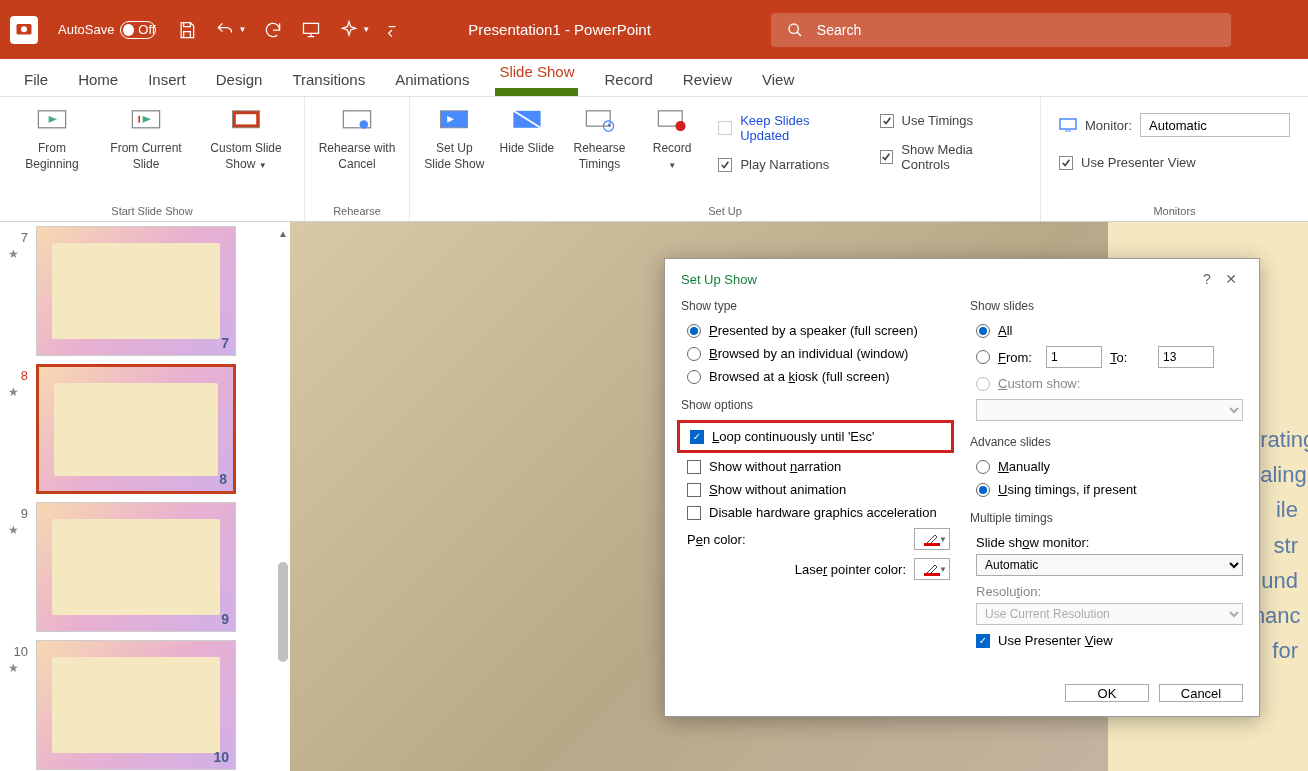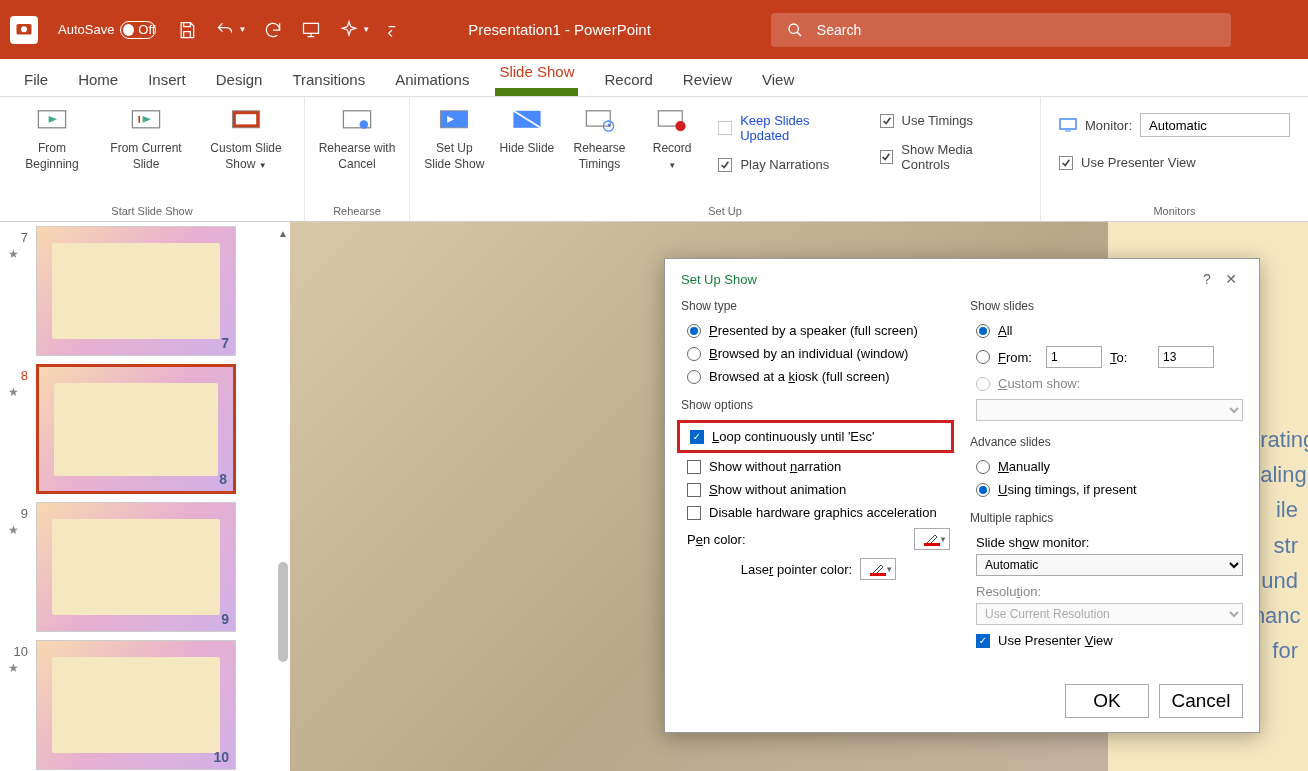--- a/index.html
+++ b/index.html
@@ -85,21 +85,21 @@
 .color-btn { width: 36px; height: 22px; border: 1px solid #aaa; display: flex; align-items: center; justify-content: center; position: relative; }
 .color-swatch { width: 16px; height: 14px; position: relative; }
 .color-swatch svg { width: 16px; height: 14px; }
 .color-strip { position: absolute; bottom: 0; left: 0; width: 16px; height: 3px; background: #d00; }
 .color-dd { position: absolute; right: 2px; font-size: 8px; color: #666; }
 .spin-input { width: 56px; height: 22px; border: 1px solid #aaa; padding: 2px 4px; font-size: 12px; }
 .select { width: 100%; height: 22px; border: 1px solid #aaa; padding: 2px 4px; font-size: 12px; background: #f8f8f8; }
 .select.disabled { color: #888; }
 .dlabel { min-width: 40px; }
 .dialog-buttons { display: flex; justify-content: flex-end; gap: 10px; padding: 10px 16px 14px; }
-.dbtn { width: 84px; height: 34px; border: 1px solid #aaa; background: #fff; font-size: 19px; cursor: pointer; }
+.dbtn { width: 84px; height: 18px; border: 1px solid #aaa; background: #fff; font-size: 13px; cursor: pointer; }
 .dlabel-disabled { color: #888; }
 
 .slide-bg-text { position: absolute; right: 0; top: 200px; color: #5a7aa8; font-size: 22px; line-height: 1.6; text-align: right; padding-right: 10px; width: 60px; overflow: hidden; }
 </style>
 </head>
 <body>
 
 <div class="titlebar">
   <div class="app-icon">
     <svg viewBox="0 0 24 24">
@@ -421,21 +421,21 @@
           </div>
         <div class="drow" style="justify-content:space-between; padding-right:4px;">
           <span>P<span class="u">e</span>n color:</span>
           <div class="color-btn">
               <div class="color-swatch"><svg viewBox="0 0 16 14">
                   <path d="M3 11l8-8 2 2-8 8z" fill="none" stroke="#444"></path>
                 </svg><div class="color-strip"></div></div>
               <span class="color-dd">▼</span>
             </div>
         </div>
-        <div class="drow" style="justify-content:center; padding-right:4px;">
+        <div class="drow" style="justify-content:flex-end; padding-right:4px;">
           <span>Lase<span class="u">r</span> pointer color:</span>
           <div class="color-btn">
               <div class="color-swatch"><svg viewBox="0 0 16 14">
                   <path d="M3 11l8-8 2 2-8 8z" fill="none" stroke="#444"></path>
                 </svg><div class="color-strip"></div></div>
               <span class="color-dd">▼</span>
             </div>
         </div>
       </div>
     </div>
@@ -466,21 +466,21 @@
         <div class="drow">
             <span class="radio"></span>
             <span><span class="u">M</span>anually</span>
           </div>
         <div class="drow">
             <span class="radio on"></span>
             <span><span class="u">U</span>sing timings, if present</span>
           </div>
       </div>
       <div class="dsection">
-        <div class="dsection-title">Multiple raphics</div>
+        <div class="dsection-title">Multiple timings</div>
         <div style="padding-left:6px; margin-bottom:4px;">Slide sh<span class="u">o</span>w monitor:</div>
         <div class="drow">
             <select class="select"><option>Automatic</option></select>
           </div>
         <div class="dlabel-disabled" style="padding-left:6px; margin-bottom:4px;">Resolu<span class="u">t</span>ion:</div>
         <div class="drow">
             <select class="select disabled" disabled=""><option>Use Current Resolution</option></select>
           </div>
         <div class="drow">
             <span class="chkbox on"></span>

